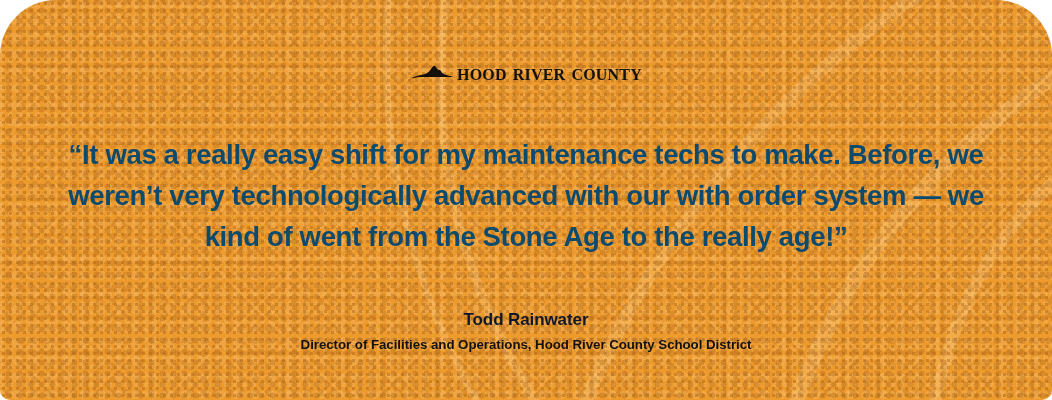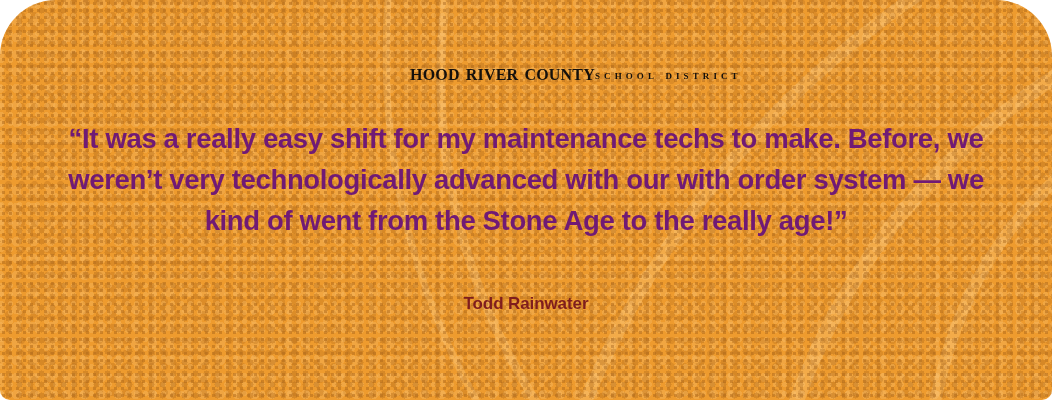--- a/index.html
+++ b/index.html
@@ -97,38 +97,38 @@
     font-size: 13px;
     line-height: 1;
     letter-spacing: 4.1px;
     white-space: nowrap;
     font-variant: small-caps;
     text-transform: lowercase;
   }
 
   
   .quote {
-    margin-top: 16px;
+    margin-top: 32px;
     width: 960px;
     text-align: center;
-    color: #701a75;
+    color: #0c4a6e;
     font-weight: bold;
     font-size: 27.5px;
     line-height: 41px;
     letter-spacing: -.35px;
   }
   .quote-line { display: block; white-space: nowrap; }
 
   
   .attribution {
     margin-top: 24px;
     text-align: center;
   }
   .author {
-    color: #7f1d1d;
+    color: #0f172a;
     font-weight: bold;
     font-size: 17px;
     line-height: 22px;
     letter-spacing: -.1px;
   }
   .role {
     margin-top: 5px;
     color: #111111;
     font-weight: bold;
     font-size: 13.3px;
@@ -173,27 +173,27 @@
           C 150 52 90 52 16 50 Z"></path>
         <path fill="#14100c" d="
           M 8 54
           C 40 43 96 40 140 44
           C 160 46 178 49 192 53
           C 176 51 156 49 138 48
           C 96 46 46 49 10 57
           C 8 57 7 55 8 54 Z"></path>
       </svg>
       <div class="logo-name">Hood River County</div>
-      <div class="logo-sub">School District</div>
     </div>
 
     <blockquote class="quote">
       <span class="quote-line">“It was a really easy shift for my maintenance techs to make. Before, we</span>
       <span class="quote-line">weren’t very technologically advanced with our with order system — we</span>
       <span class="quote-line">kind of went from the Stone Age to the really age!”</span>
     </blockquote>
 
     <div class="attribution">
       <div class="author">Todd Rainwater</div>
+      <div class="role">Director of Facilities and Operations, Hood River County School District</div>
     </div>
 
   </div>
 </div>
 
 </body></html>

